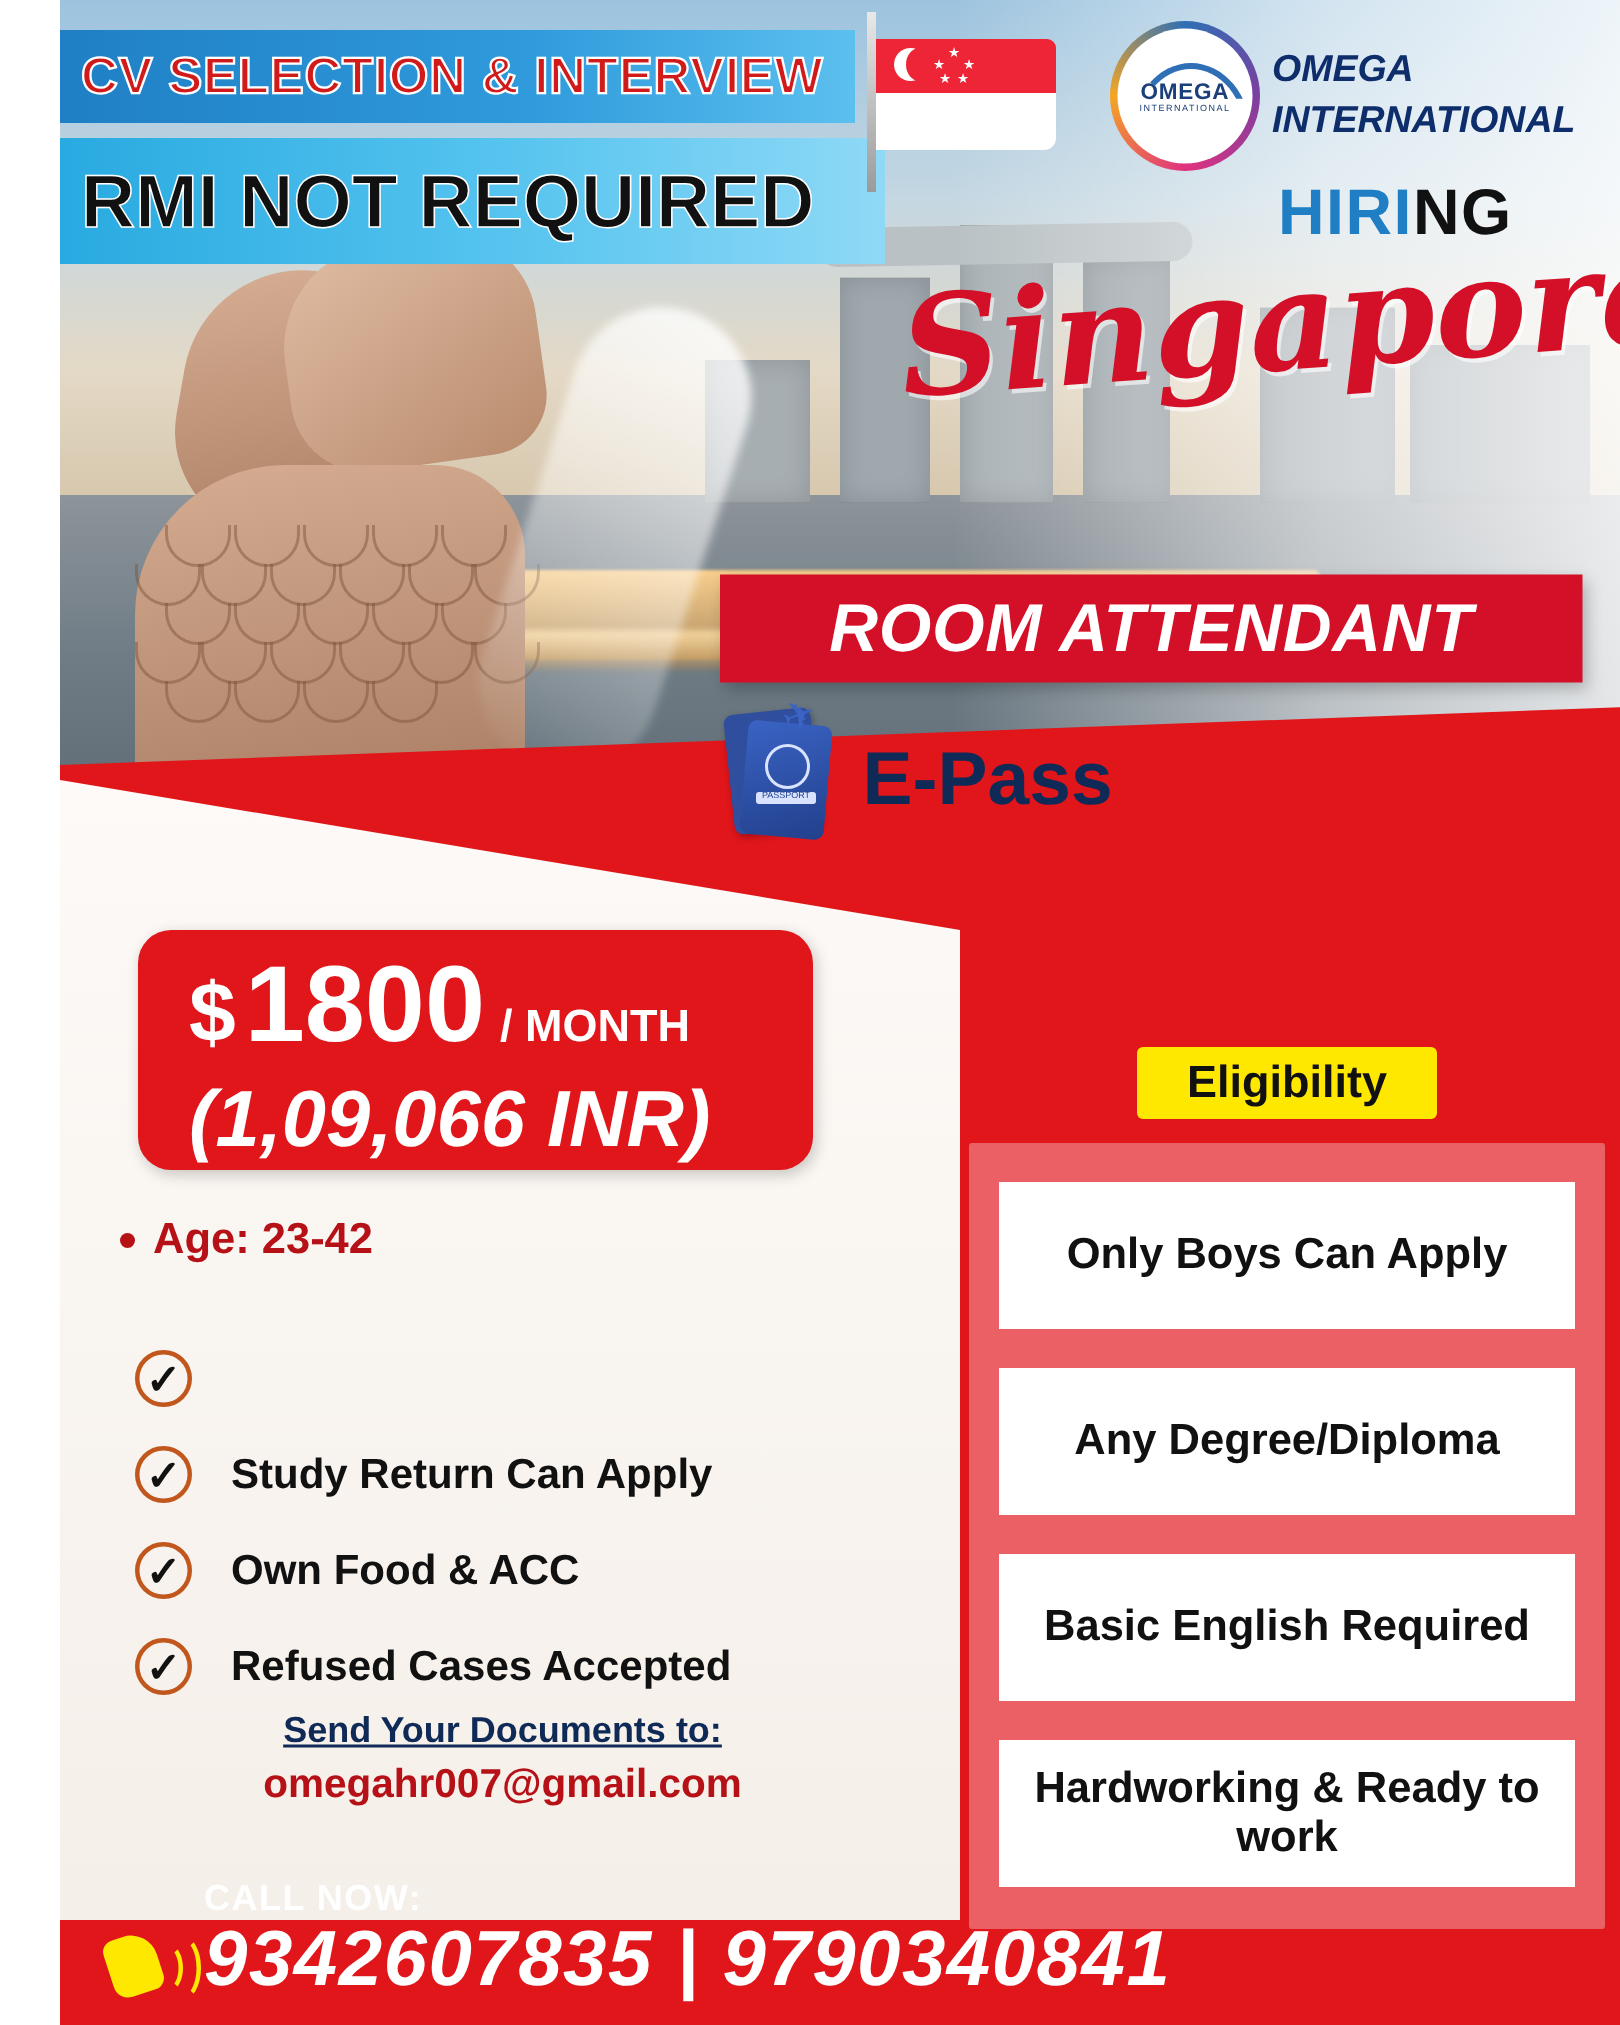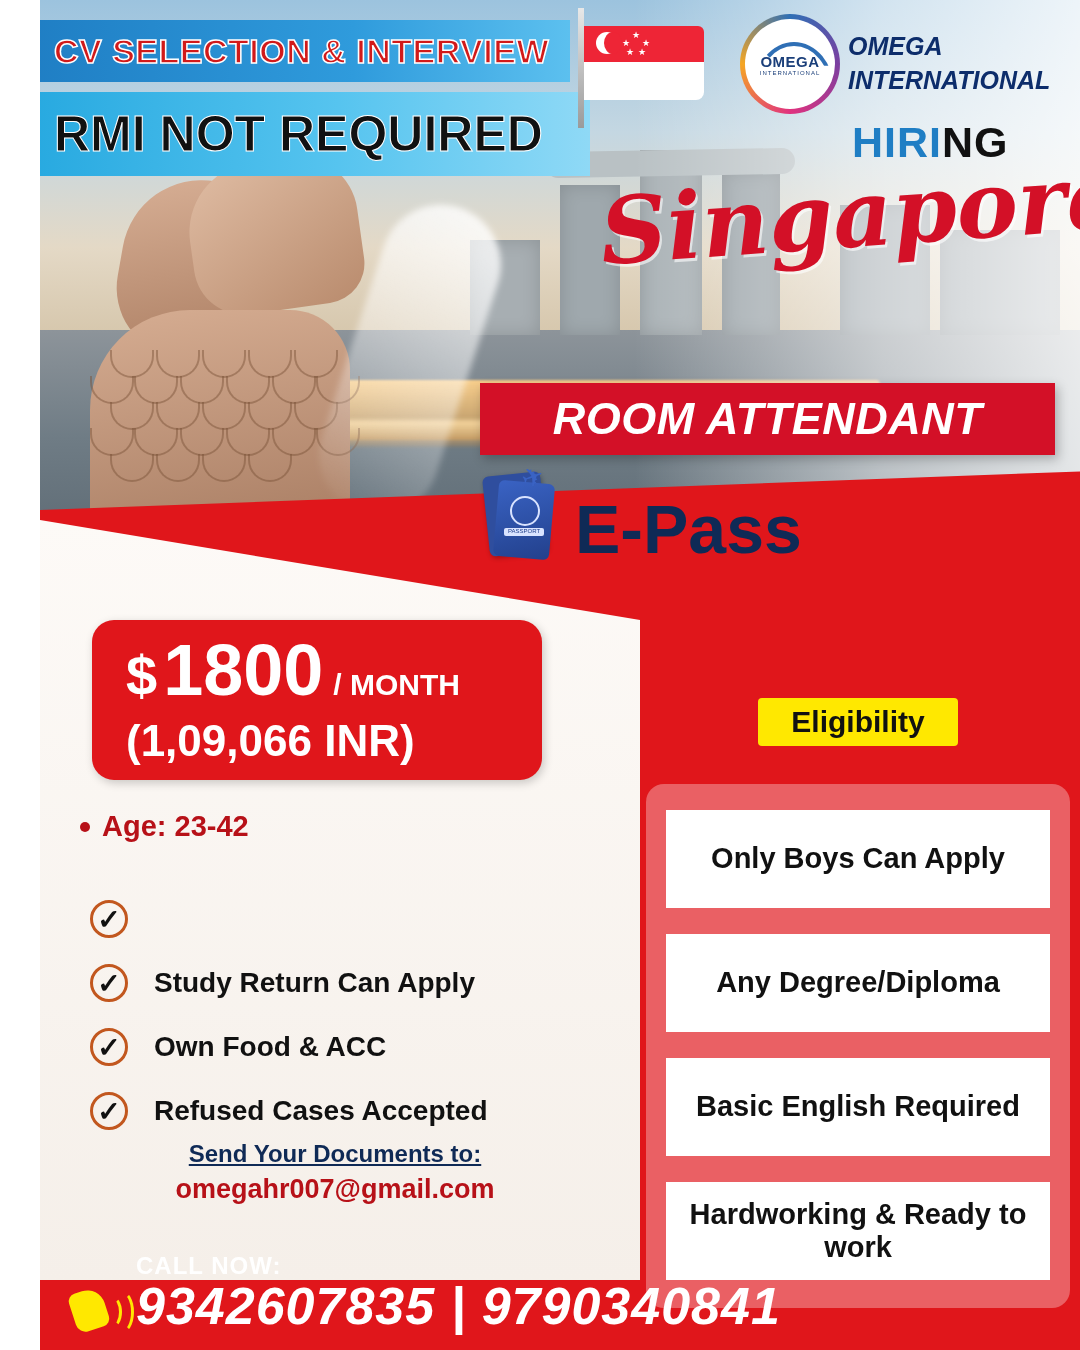--- a/index.html
+++ b/index.html
@@ -212,21 +212,21 @@
     position:absolute; left: 32px; top: 34px; width: 26px; height: 26px;
     border: 2px solid #d9e3ff; border-radius:50%;
   }
   .pp-text {
     position:absolute; left: 26px; top: 66px; width: 40px; height: 8px;
     background:#d9e3ff; border-radius: 2px; font-size:6px; color:#22408c; text-align:center;
   }
   .pp-plane { position:absolute; left: 44px; top: 0px; font-size: 26px; color:#3a63c4; transform: rotate(-20deg); }
   .epass-text {
     position:absolute; left: 535px; top: 490px;
-    font-size: 68px; font-weight: bold; color:#0f2a56;
+    font-size: 50px; font-weight: bold; color:#0f2a56;
   }
 
   
   .red-bg {
     position:absolute; left:0; top: 470px; width:1080px; height: 880px;
     background:#e0161b;
     clip-path: polygon(0 40px, 1080px 0, 1080px 880px, 0 880px);
   }
   .white-left {
     position:absolute; left:0; top: 520px; width: 600px; height: 760px;
@@ -242,21 +242,21 @@
   .salary {
     position:absolute; left: 52px; top: 620px; width: 450px; height: 160px;
     background:#e0161b; border-radius: 22px; color:#fff;
     box-shadow: 2px 3px 10px rgba(0,0,0,.2);
   }
   .salary-l1 { position:absolute; left: 34px; top: 18px; display:flex; align-items:baseline; }
   .sal-dollar { font-size: 56px; font-weight: bold; }
   .sal-amt { font-size: 72px; font-weight: bold; line-height: .9; margin-left: 6px; }
   .sal-per { font-size: 30px; font-weight: bold; margin-left: 10px; }
   .salary-l2 {
-    position:absolute; left: 34px; top: 96px; font-size: 44px; font-weight: bold;
+    position:absolute; left: 34px; top: 96px; font-size: 53px; font-weight: bold; font-style: italic;
   }
 
   
   .meta-row { position:absolute; left: 40px; top: 810px; width: 520px; display:flex; }
   .meta {
     display:flex; align-items:center; color:#b71118; font-weight:bold; font-size: 29px;
   }
   .meta .dot {
     width: 10px; height: 10px; border-radius:50%; background:#b71118; margin-right: 12px;
   }
@@ -284,22 +284,22 @@
   }
 
   
   .elig-tab {
     position:absolute; left: 718px; top: 698px; width: 200px; height: 48px;
     background:#ffe800; display:flex; align-items:center; justify-content:center;
     border-radius: 4px;
   }
   .elig-tab span { font-size: 30px; font-weight: bold; color:#111; }
   .elig-box {
-    position:absolute; left: 606px; top: 784px; width: 424px; height: 524px;
-    background: rgba(255,255,255,.32); border-radius: 18px;
+    position:absolute; left: 606px; top: 762px; width: 424px; height: 524px;
+    background: rgba(255,255,255,.32); border-radius: 2px;
   }
   .elig-item {
     position:absolute; left: 20px; width: 384px; height: 98px;
     background:#ffffff; display:flex; align-items:center; justify-content:center;
     text-align:center; padding: 0 14px; box-sizing: border-box;
   }
   .elig-item span { font-size: 29px; font-weight: bold; color:#111; line-height: 1.15; }
   .e0 { top: 26px; }
   .e1 { top: 150px; }
   .e2 { top: 274px; }

